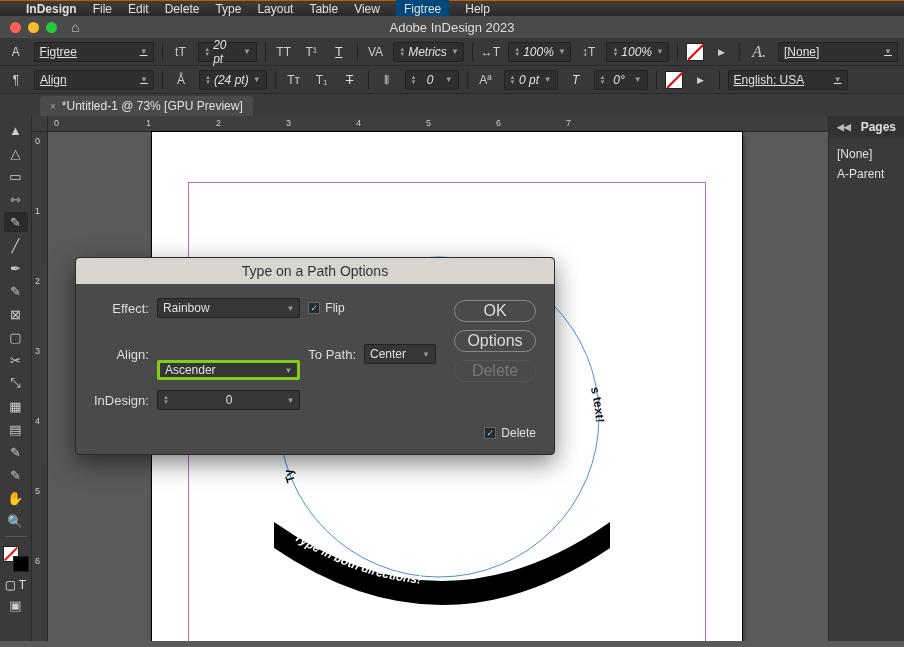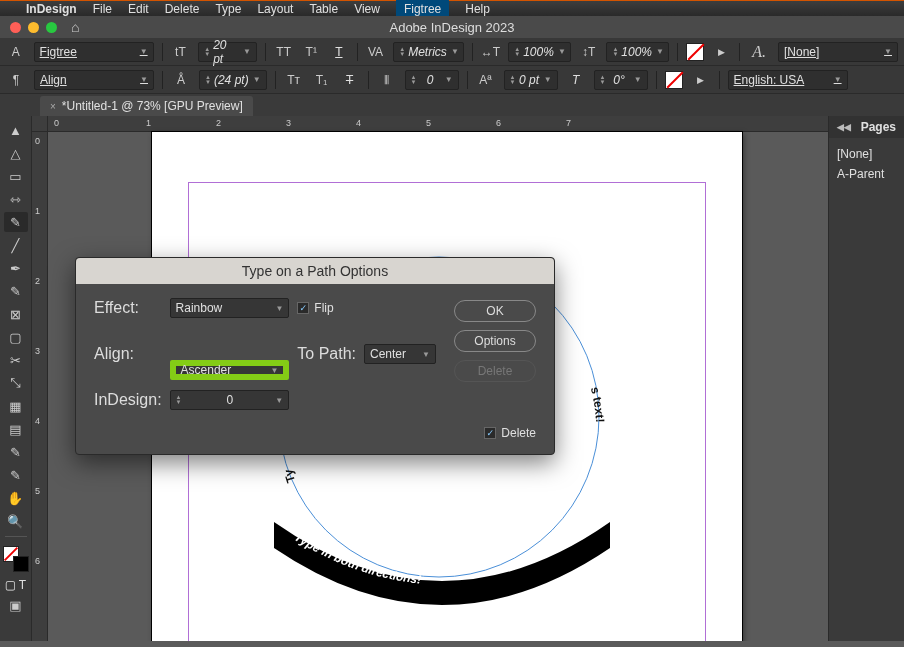--- a/index.html
+++ b/index.html
@@ -67,28 +67,28 @@
 .right-panel { width:76px; background:#3a3a3a; border-left:1px solid #2a2a2a; }
 .panel-tab { background:#323232; padding:4px 8px; font-size:11px; font-weight:600; display:flex; justify-content:space-between; align-items:center;}
 .panel-body { padding:6px 8px; font-size:11px; color:#ccc; }
 .panel-body div { padding:3px 0; }
 
 
 .dialog { position:absolute; top:257px; left:75px; width:480px; background:#4a4a4a; border:1px solid #2a2a2a; border-radius:4px; box-shadow:0 8px 24px rgba(0,0,0,.5); }
 .dialog-title { background:#d8d5d0; color:#333; text-align:center; padding:5px 0; font-size:14px; border-top-left-radius:4px; border-top-right-radius:4px;}
 .dialog-body { padding:14px 18px 16px; display:flex; gap:18px; }
 .dialog-left { flex:1; display:grid; grid-template-columns:auto 1fr auto auto; gap:10px 8px; align-items:center; }
-.dlabel { color:#ddd; font-size:16px;}
+.dlabel { text-align:right; color:#ddd; font-size:13px;}
 .dsel { background:#363636; border:1px solid #222; height:20px; padding:0 5px; display:flex; align-items:center; justify-content:space-between; color:#ddd; font-size:11px; min-width:118px; border-radius:2px;}
 .dsel.short{min-width:72px;}
-.dsel.hl{ border:6px solid #84cc16;margin-top:32px; }
+.dsel.hl{ border:3px solid #84cc16;margin-top:32px; }
 .dchk { display:flex; align-items:center; gap:5px; color:#ddd; font-size:12px;}
 .dchk .box { width:12px; height:12px; background:#2a2a2a; border:1px solid #666; display:flex; align-items:center; justify-content:center; font-size:9px; color:#8cf; }
 .dialog-right { display:flex; flex-direction:column; gap:8px; align-items:center; padding-top:2px; }
-.dbtn { width:82px; height:22px; border:1px solid #888; border-radius:11px; background:transparent; color:#ddd; font-size:12px; display:flex; align-items:center; justify-content:center;}
+.dbtn { width:82px; height:22px; border:1px solid #888; border-radius:11px; background:transparent; color:#ddd; font-size:16px; display:flex; align-items:center; justify-content:center;}
 .dbtn.disabled { color:#777; border-color:#555;}
 .dialog-foot { display:flex; justify-content:flex-end; padding:0 18px 14px; }
 .dsel .caret, .ctl .caret { font-size:8px; color:#999; }
 
 .curved-bottom { position:absolute; top:390px; left:100px; width:380px; height:100px; }
 .curved-bottom svg { width:100%; height:100%; overflow:visible; }
 </style>
 </head>
 <body>
 

